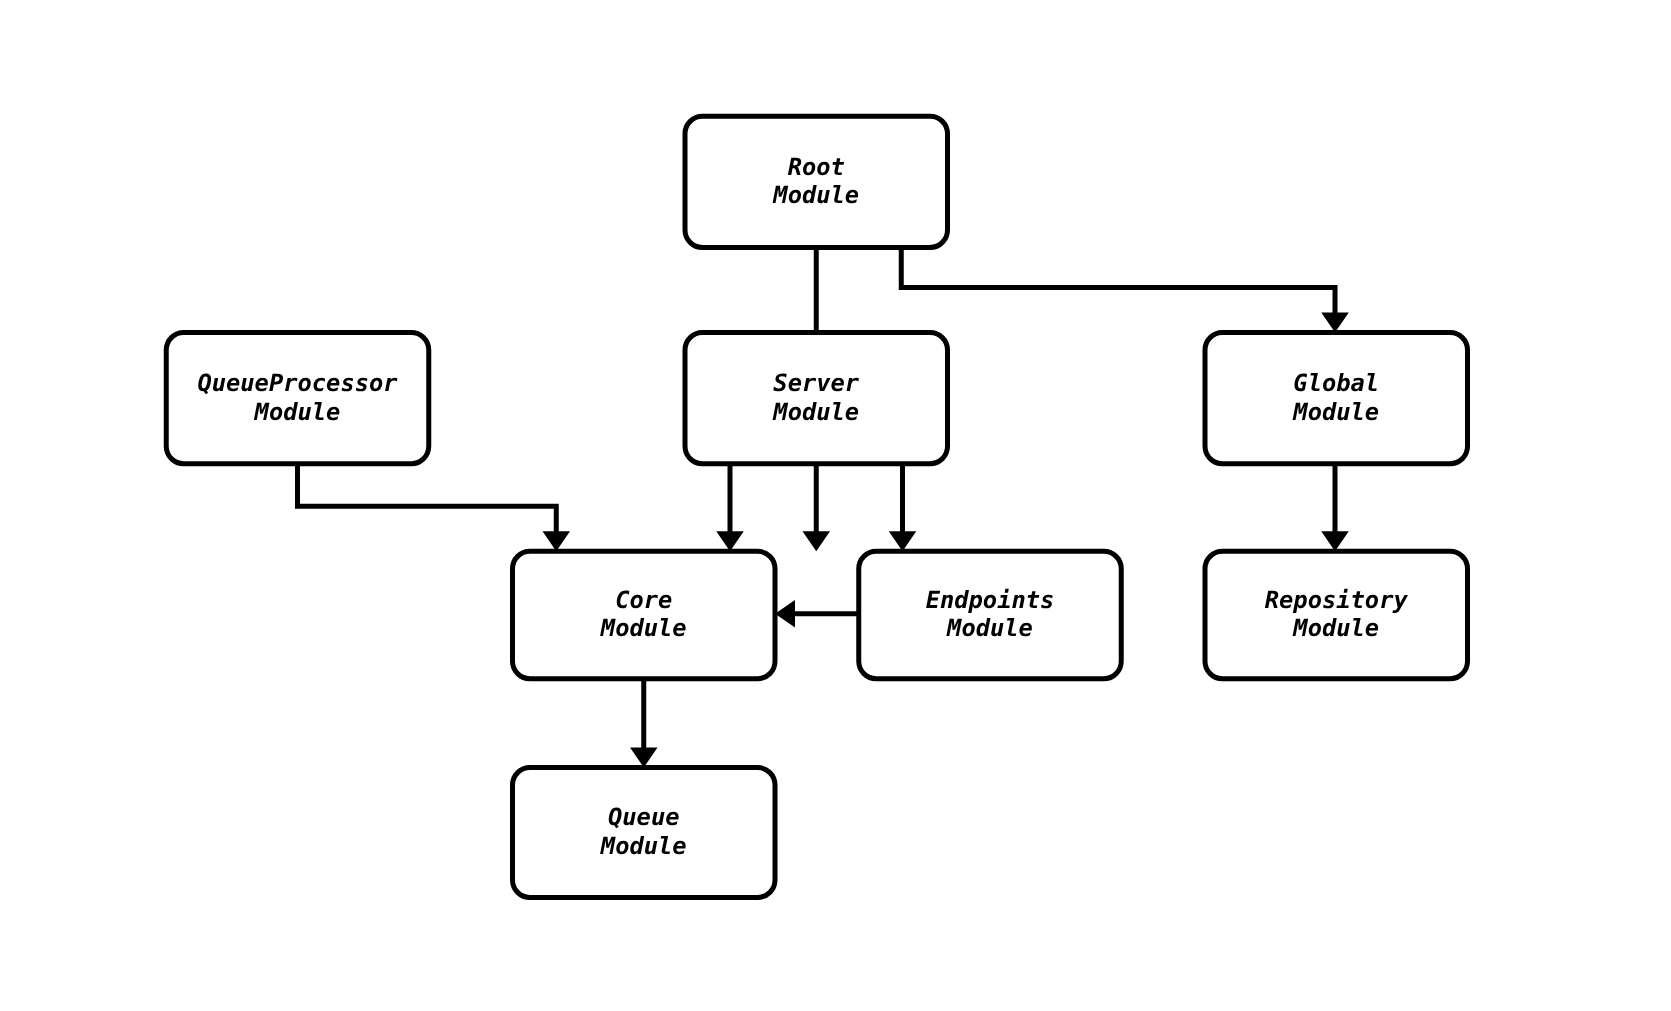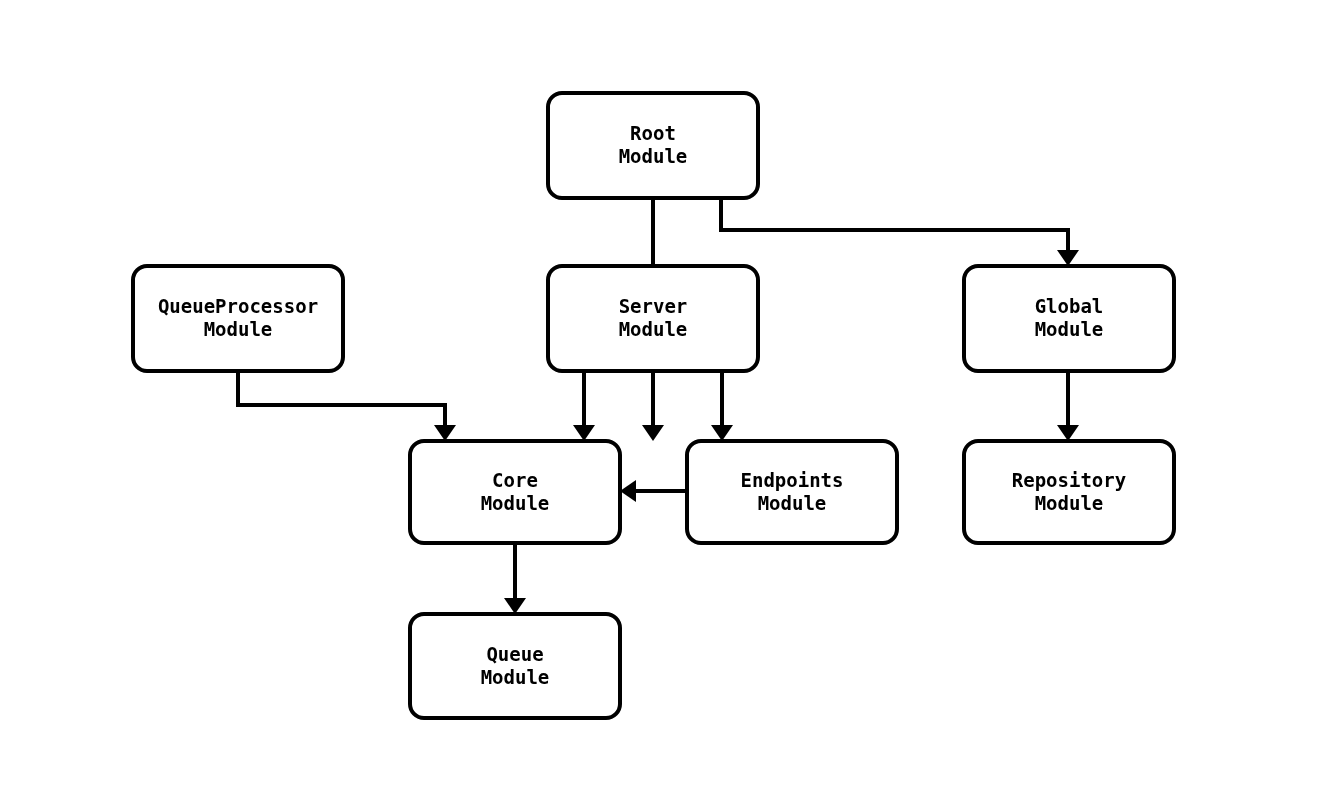--- a/index.html
+++ b/index.html
@@ -12,20 +12,21 @@
     width: 1337px;
     height: 809px;
     overflow: hidden;
     font-family: "DejaVu Sans Mono", "Liberation Mono", monospace;
   }
   #diagram-root {
     position: relative;
     width: 1337px;
     height: 809px;
     background: #ffffff;
+    font-style: italic;
   }
   svg#diagram-canvas {
     position: absolute;
     top: 0;
     left: 0;
     width: 1337px;
     height: 809px;
     display: block;
   }
   .node-box {

